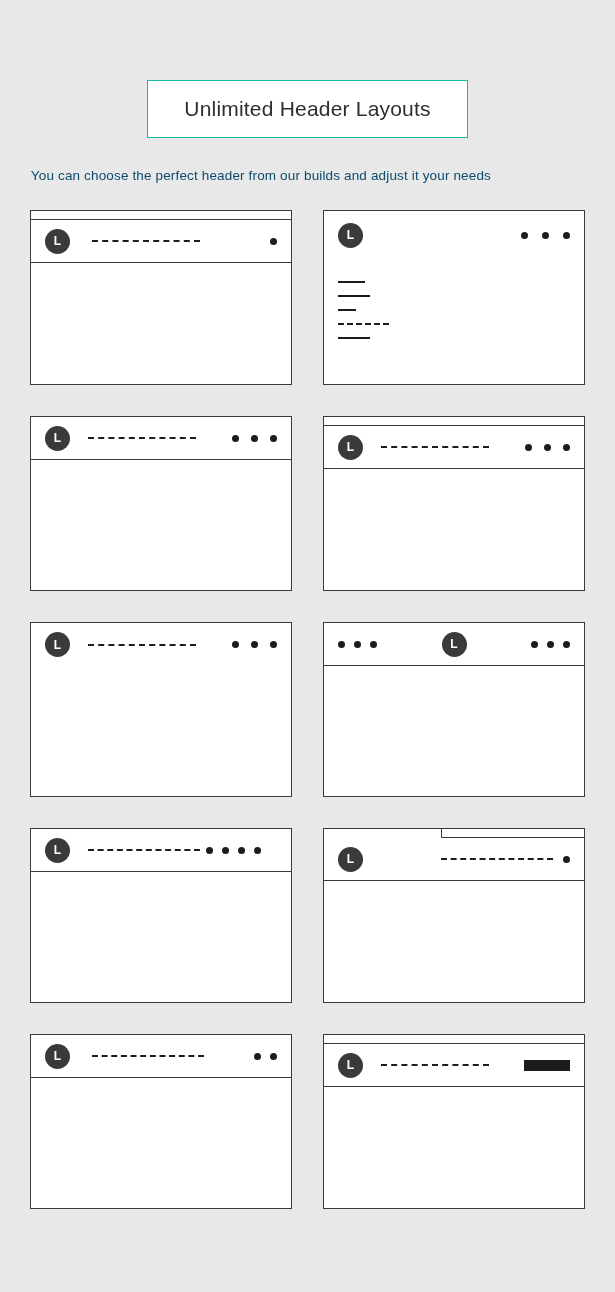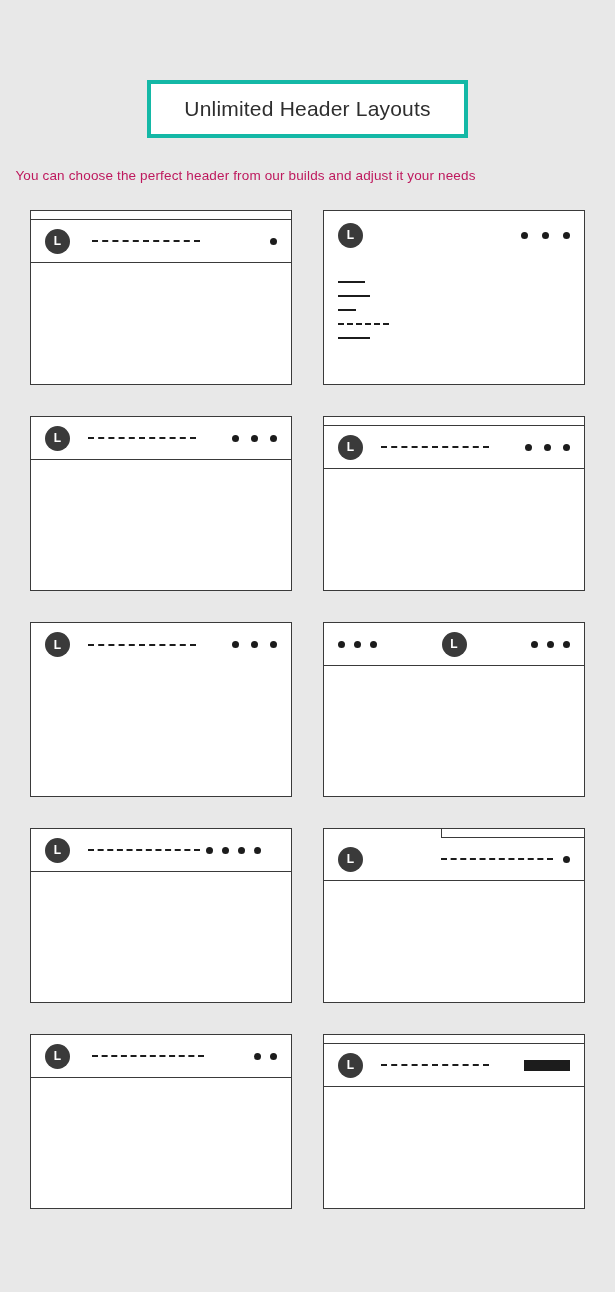--- a/index.html
+++ b/index.html
@@ -21,41 +21,41 @@
   }
 
   
   .title-box {
     position: absolute;
     left: 147px;
     top: 80px;
     width: 321px;
     height: 58px;
     background: #ffffff;
-    border: 4px solid #14b8a6;
+    border: 1px solid #14b8a6;
     display: flex;
     align-items: center;
     justify-content: center;
   }
   .title-text {
     font-size: 21px;
     font-weight: 400;
     color: #2e2e2e;
     letter-spacing: 0.2px;
     white-space: nowrap;
   }
 
   .subtitle {
     position: absolute;
     left: 0;
     top: 168px;
     width: 491px;
-    text-align: center;
+    text-align: right;
     font-size: 13.5px;
-    color: #be185d;
+    color: #0c4a6e;
     letter-spacing: 0.15px;
     white-space: nowrap;
   }
 
   
   .grid {
     position: absolute;
     left: 30px;
     top: 210px;
     width: 555px;

